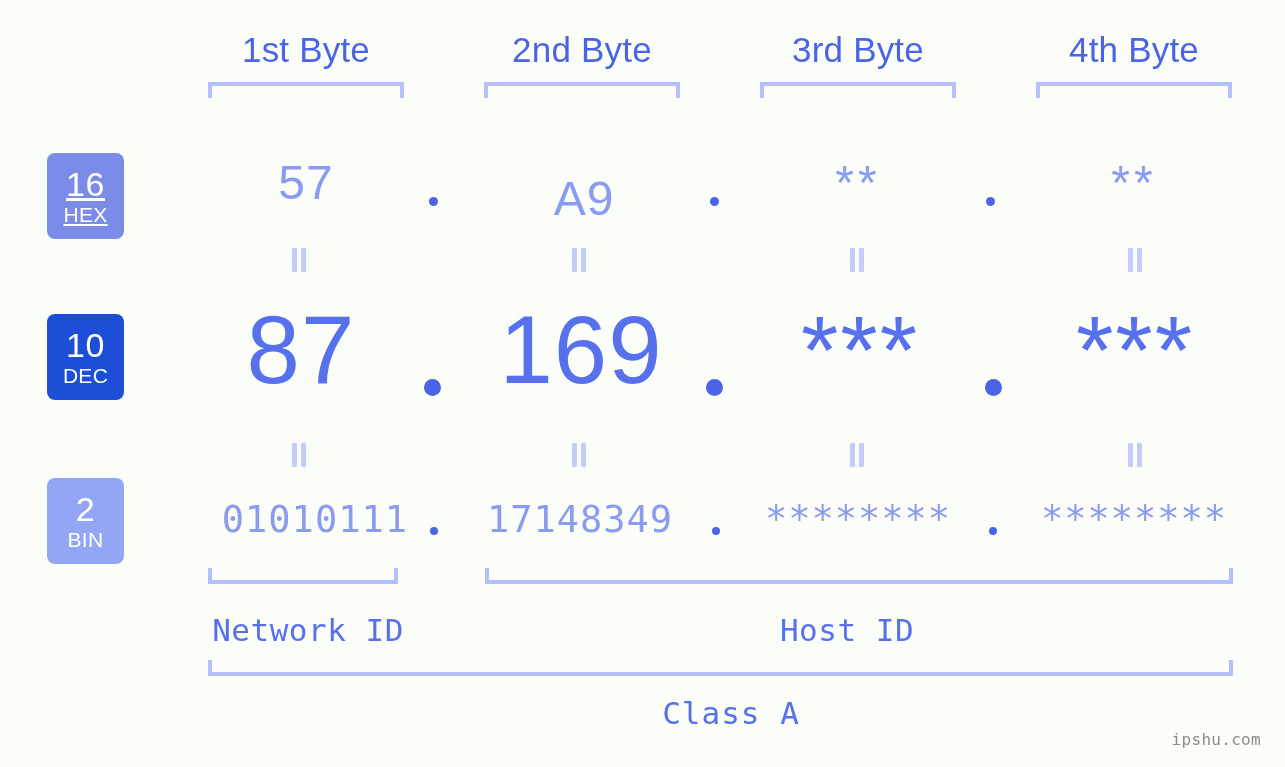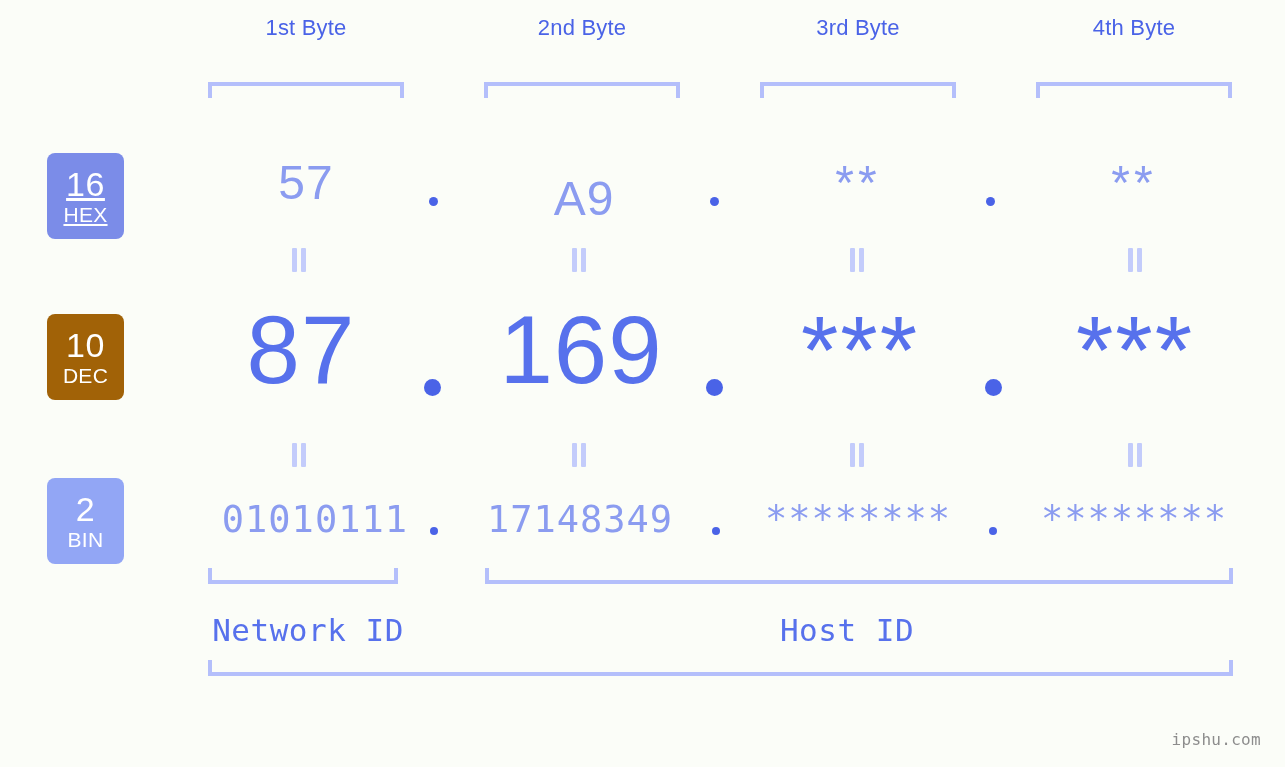--- a/index.html
+++ b/index.html
@@ -17,24 +17,24 @@
   }
   .canvas {
     position: relative;
     width: 1285px;
     height: 767px;
   }
 
   
   .byte-head {
     position: absolute;
-    top: 15px;
+    top: 30px;
     width: 200px;
     text-align: center;
-    font-size: 22px;
+    font-size: 35px;
     color: #4a63e7;
     font-family: "Liberation Sans", sans-serif;
     letter-spacing: 0.2px;
     white-space: nowrap;
   }
 
   
   .head-bracket {
     position: absolute;
     top: 82px;
@@ -193,21 +193,21 @@
 
   <div class="head-bracket" style="left:208px;width:196px;"></div>
   <div class="head-bracket" style="left:484px;width:196px;"></div>
   <div class="head-bracket" style="left:760px;width:196px;"></div>
   <div class="head-bracket" style="left:1036px;width:196px;"></div>
 
   <div class="badge" id="badge-hex" style="top: 153px; background: rgb(123, 140, 232); text-decoration: underline;">
     <span class="num">16</span>
     <span class="abbr">HEX</span>
   </div>
-  <div class="badge" id="badge-dec" style="top: 314px; background: #a16207;">
+  <div class="badge" id="badge-dec" style="top: 314px; background: #1d4ed8;">
     <span class="num">10</span>
     <span class="abbr">DEC</span>
   </div>
   <div class="badge" id="badge-bin" style="top: 478px; background: rgb(146, 166, 245);">
     <span class="num">2</span>
     <span class="abbr">BIN</span>
   </div>
 
   <div class="cell hex-val" style="left:206px;top:155px;width:200px;">57</div>
   <div class="cell hex-val" style="left:484px;top:155px;width:200px;margin-top:16px;">A9</div>
@@ -270,16 +270,17 @@
   <div class="dot tiny" style="left:712px;top:527px;"></div>
   <div class="dot tiny" style="left:989px;top:527px;"></div>
 
   <div class="foot-bracket" style="left:208px;top:568px;width:190px;"></div>
   <div class="foot-bracket" style="left:485px;top:568px;width:748px;"></div>
 
   <div class="id-label" style="left:203px;top:612px;width:210px;">Network ID</div>
   <div class="id-label" style="left:742px;top:612px;width:210px;">Host ID</div>
 
   <div class="foot-bracket" style="left:208px;top:660px;width:1025px;"></div>
+  <div class="class-label" style="left:625px;top:695px;width:212px;">Class A</div>
 
   <div class="watermark">ipshu.com</div>
 
 </div>
 
 </body></html>

